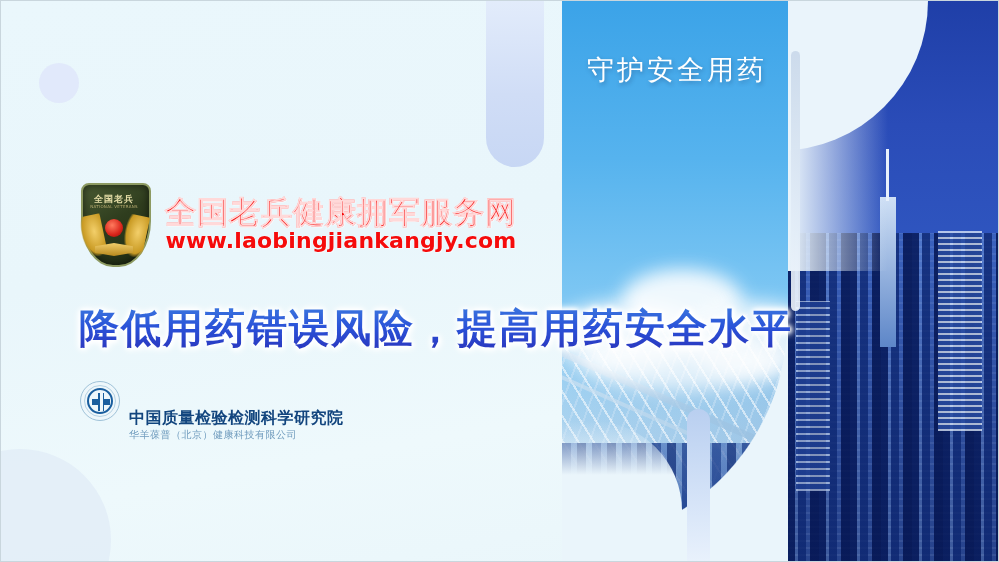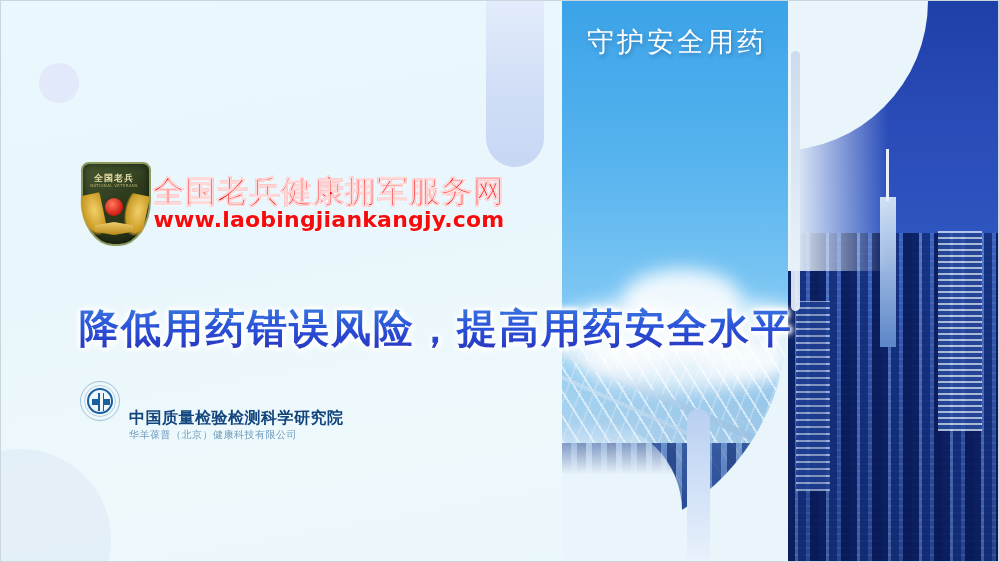--- a/index.html
+++ b/index.html
@@ -86,24 +86,24 @@
     background:linear-gradient(180deg,rgba(234,245,251,0) 0%,#eaf5fb 38%,#eaf5fb 100%);
     border-radius:0 90px 0 0;}
 
   
   #slogan-top{
     position:absolute;left:563px;top:18px;width:226px;text-align:center;
     font-family:"DejaVu Serif","Liberation Serif",serif;color:#ffffff;
     font-size:27px;line-height:1.72;letter-spacing:3px;
     text-shadow:1px 2px 4px rgba(30,70,120,.45);
   }
-  #slogan-top div{white-space:nowrap;}
-
-  
-  #brand-row{position:absolute;left:74px;top:159px;display:flex;align-items:center;}
+  #slogan-top div{white-space:nowrap;margin-top:28px;}
+
+  
+  #brand-row{position:absolute;left:74px;top:180px;display:flex;align-items:center;gap:12px;}
   #emblem{position:relative;width:78px;height:88px;}
   #emblem .shield{
     position:absolute;left:6px;top:2px;width:66px;height:80px;
     background:linear-gradient(150deg,#4a5c33 0%,#2f3d1e 45%,#1e2a12 100%);
     border:2px solid #8d9a62;border-radius:8px 8px 32px 32px/8px 8px 46px 46px;
     box-shadow:inset 0 0 8px rgba(0,0,0,.6);
   }
   #emblem .topline{position:absolute;left:14px;top:12px;width:50px;text-align:center;
     color:#e7dfa8;font-size:9px;font-weight:bold;letter-spacing:1px;}
   #emblem .subline{position:absolute;left:12px;top:23px;width:54px;text-align:center;

